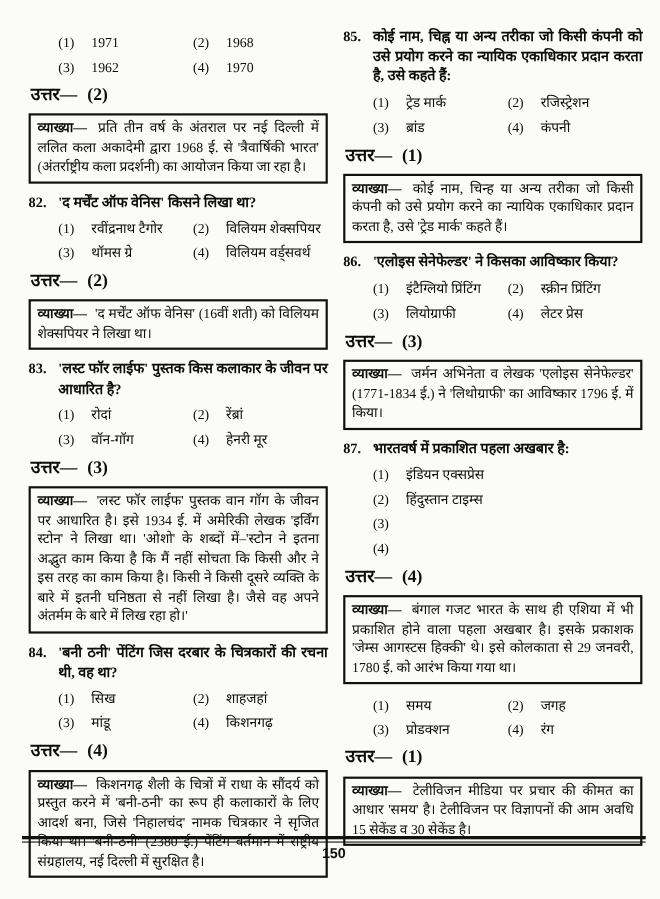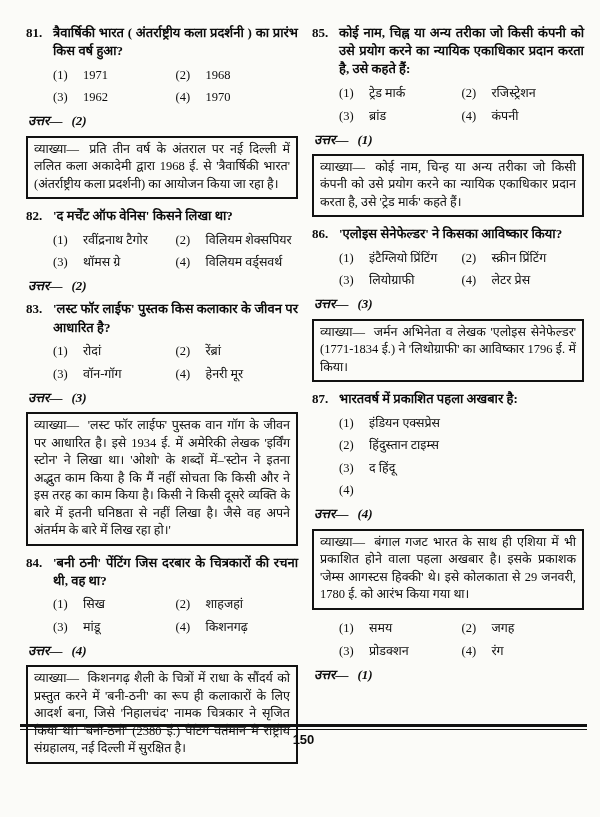--- a/index.html
+++ b/index.html
@@ -54,38 +54,37 @@
   }
   .options.vertical .option {
     width: 100%;
   }
   .opt-num {
     flex: 0 0 30px;
   }
   .opt-label { flex: 1 1 auto; }
   .answer-line {
     font-weight: bold;
-    font-size: 13px;
+    font-size: 16px;
     margin: 3px 0 5px 2px;
-    font-style: italic;
   }
   .ans-label { margin-right: 9px; }
   .explanation-box {
     border: 2px solid #111;
     padding: 3px 6px 4px 6px;
     margin: 2px 0 8px 0;
     text-align: justify;
   }
   .expl-p { margin: 0; }
-  .expl-label { font-weight: normal; margin-right: 4px; }
+  .expl-label { font-weight: bold; margin-right: 4px; }
   .footer {
     position: absolute;
     left: 20px;
     right: 13px;
-    top: 724px;
+    top: 760px;
   }
   .footer-rule-thick {
     border-top: 3px solid #111;
     height: 0;
   }
   .footer-rule-thin {
     border-top: 1px solid #111;
     height: 0;
     margin-top: 2px;
   }
@@ -97,24 +96,20 @@
     padding-top: 1px;
   }
 </style>
 </head>
 <body>
 
 <div class="page">
   <div class="columns" id="columns">
       <div class="column">
         <div class="question">
-          <div class="q-head">
-            <span class="q-num">81.</span>
-            <span class="q-text">त्रैवार्षिकी भारत ( अंतर्राष्ट्रीय कला प्रदर्शनी ) का प्रारंभ किस वर्ष हुआ?</span>
-          </div>
           <div class="options">
             <div class="option">
               <span class="opt-num">(1)</span>
               <span class="opt-label">1971</span>
             </div>
             <div class="option">
               <span class="opt-num">(2)</span>
               <span class="opt-label">1968</span>
             </div>
             <div class="option">
@@ -148,20 +143,23 @@
             <div class="option">
               <span class="opt-num">(3)</span>
               <span class="opt-label">थॉमस ग्रे</span>
             </div>
             <div class="option">
               <span class="opt-num">(4)</span>
               <span class="opt-label">विलियम वर्ड्सवर्थ</span>
             </div>
           </div>
           <div class="answer-line"><span class="ans-label">उत्तर—</span><span class="ans-value">(2)</span></div>
+          <div class="explanation-box">
+            <p class="expl-p"><strong class="expl-label">व्याख्या—</strong> <span class="expl-text">'द मर्चेंट ऑफ वेनिस' (16वीं शती) को विलियम शेक्सपियर ने लिखा था।</span></p>
+          </div>
         </div>
         <div class="question">
           <div class="q-head">
             <span class="q-num">83.</span>
             <span class="q-text">'लस्ट फॉर लाईफ' पुस्तक किस कलाकार के जीवन पर आधारित है?</span>
           </div>
           <div class="options">
             <div class="option">
               <span class="opt-num">(1)</span>
               <span class="opt-label">रोदां</span>
@@ -279,21 +277,20 @@
             <div class="option">
               <span class="opt-num">(1)</span>
               <span class="opt-label">इंडियन एक्सप्रेस</span>
             </div>
             <div class="option">
               <span class="opt-num">(2)</span>
               <span class="opt-label">हिंदुस्तान टाइम्स</span>
             </div>
             <div class="option">
               <span class="opt-num">(3)</span>
-              <span class="opt-label">द हिंदू</span>
             </div>
             <div class="option">
               <span class="opt-num">(4)</span>
             </div>
           </div>
           <div class="answer-line"><span class="ans-label">उत्तर—</span><span class="ans-value">(4)</span></div>
           <div class="explanation-box">
             <p class="expl-p"><strong class="expl-label">व्याख्या—</strong> <span class="expl-text">बंगाल गजट भारत के साथ ही एशिया में भी प्रकाशित होने वाला पहला अखबार है। इसके प्रकाशक 'जेम्स आगस्टस हिक्की' थे। इसे कोलकाता से 29 जनवरी, 1780 ई. को आरंभ किया गया था।</span></p>
           </div>
         </div>
@@ -310,20 +307,23 @@
             <div class="option">
               <span class="opt-num">(3)</span>
               <span class="opt-label">प्रोडक्शन</span>
             </div>
             <div class="option">
               <span class="opt-num">(4)</span>
               <span class="opt-label">रंग</span>
             </div>
           </div>
           <div class="answer-line"><span class="ans-label">उत्तर—</span><span class="ans-value">(1)</span></div>
+          <div class="explanation-box">
+            <p class="expl-p"><strong class="expl-label">व्याख्या—</strong> <span class="expl-text">टेलीविजन मीडिया पर प्रचार की कीमत का आधार 'समय' है। टेलीविजन पर विज्ञापनों की आम अवधि 15 सेकेंड व 30 सेकेंड है।</span></p>
+          </div>
         </div>
       </div>
     </div>
 </div>
 
 <div class="footer">
   <div class="footer-rule-thick"></div>
   <div class="footer-rule-thin"></div>
   <div class="page-number">150</div>
 </div>

